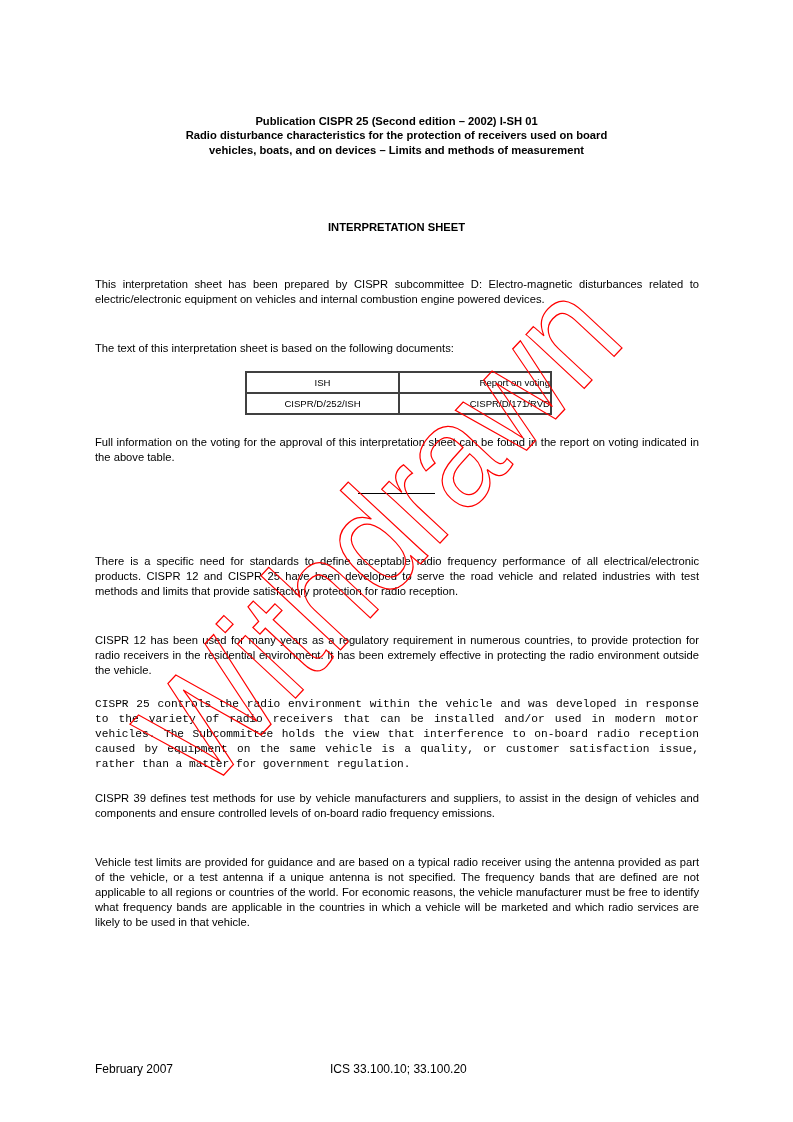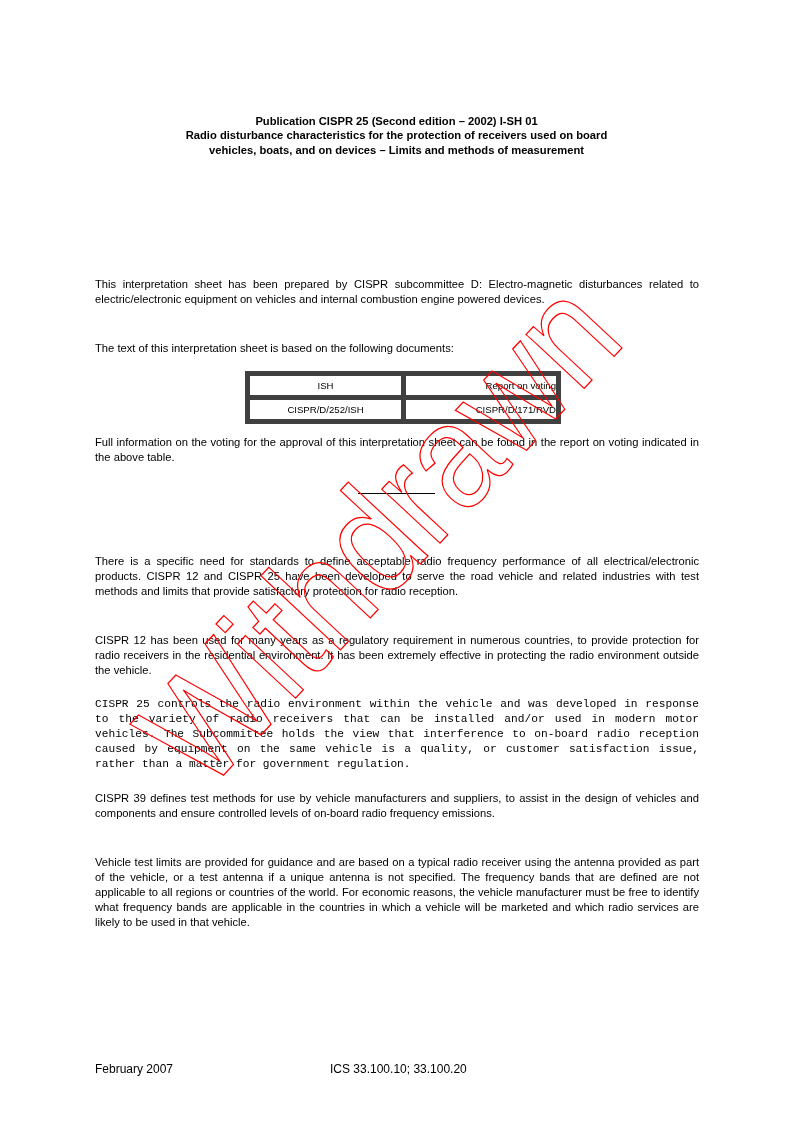--- a/index.html
+++ b/index.html
@@ -15,21 +15,21 @@
   .p1 { top: 277px; }
   .p2 { top: 341px; }
   .p3 { top: 435px; }
   .p4 { top: 554px; }
   .p5 { top: 633px; }
   .p6 { top: 697px; font-family: Liberation Mono, monospace; }
   .p7 { top: 791px; }
   .p8 { top: 855px; }
   table.docs { position: absolute; left: 245px; top: 371px; border-collapse: collapse;
                font-size: 9.6px; }
-  table.docs td { border: 5px solid #404040; height: 19px; text-align: center;
+  table.docs td { border: 2px solid #404040; height: 19px; text-align: center;
                   padding: 0; }
   table.docs td.c1 { width: 151px; }
   table.docs td.c2 { width: 150px; text-align: right; }
   .sep { position: absolute; left: 358px; top: 493px; width: 77px; height: 0;
          border-top: 1px solid #000; }
   .footer { position: absolute; top: 1062px; font-size: 12px; }
   .footer-date { left: 95px; }
   .footer-ics { left: 330px; }
   .watermark { position: absolute; left: 0; top: 0; width: 793px; height: 1122px;
                pointer-events: none; }
@@ -39,20 +39,21 @@
 
 <div class="page">
 
   <div class="center title">Publication CISPR 25 (Second edition – 2002) I-SH 01</div>
 
   <div class="center subtitle">
     <div>Radio disturbance characteristics for the protection of receivers used on board</div>
     <div>vehicles, boats, and on devices – Limits and methods of measurement</div>
   </div>
 
+  <div class="center sheet-heading">INTERPRETATION SHEET</div>
 
   <div class="para p1">This interpretation sheet has been prepared by CISPR subcommittee D: Electro-magnetic disturbances related to electric/electronic equipment on vehicles and internal combustion engine powered devices.</div>
   <div class="para p2">The text of this interpretation sheet is based on the following documents:</div>
 
   <table class="docs">
     <tbody>
         <tr>
       <td class="c1">ISH</td>
       <td class="c2">Report on voting</td>
     </tr>

